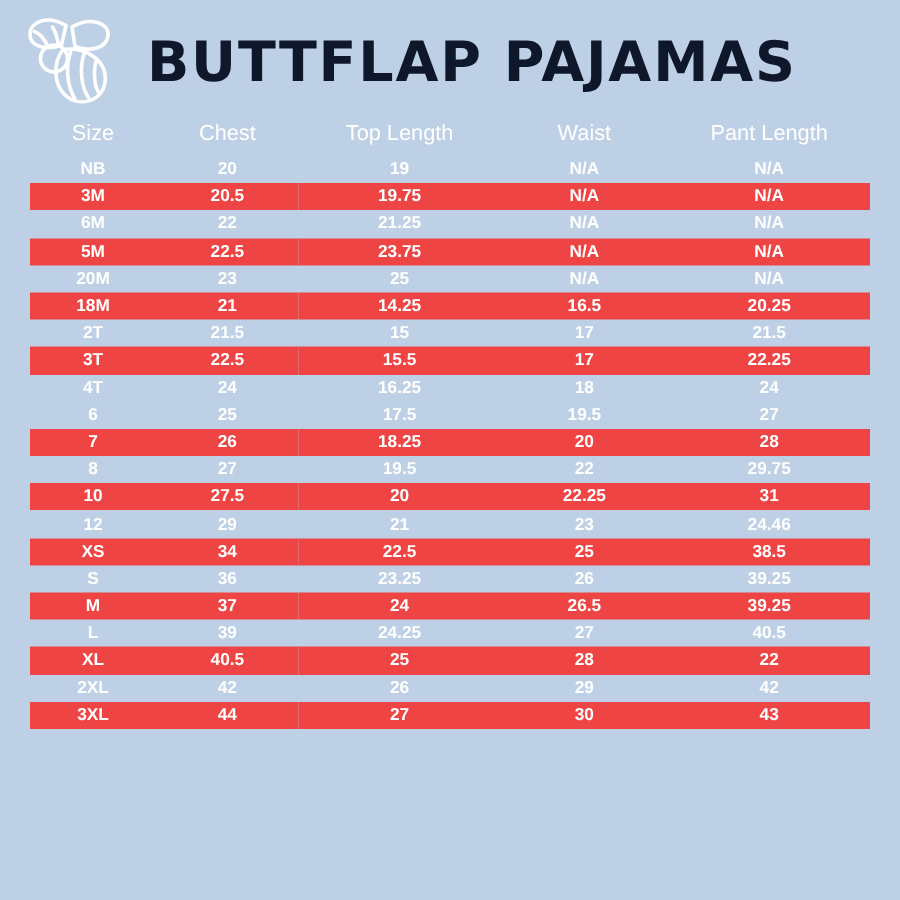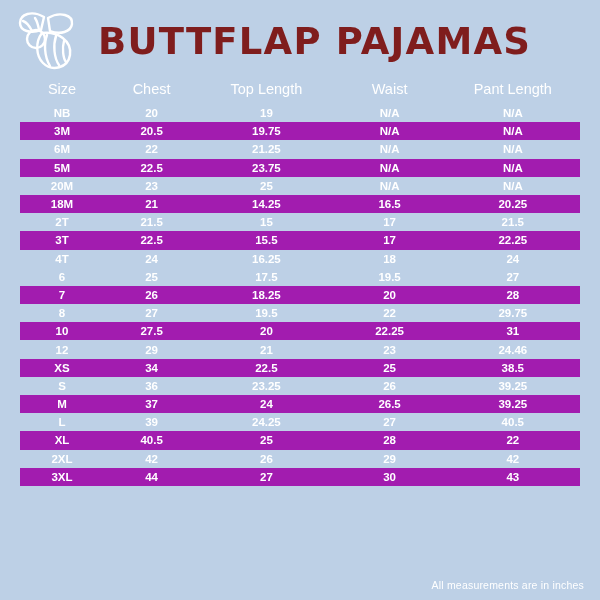--- a/index.html
+++ b/index.html
@@ -30,21 +30,21 @@
   .bee-logo {
     width: 74px;
     height: 66px;
     flex: 0 0 74px;
     display: block;
   }
   .title {
     font-size: 37px;
     font-weight: bold;
     letter-spacing: 1.2px;
-    color: #7f1d1d;
+    color: #0f172a;
     margin-left: 10px;
     white-space: nowrap;
     font-family: "DejaVu Sans", sans-serif;
   }
   table.size-table {
     width: 560px;
     margin: 6px auto 13px auto;
     border-collapse: collapse;
     table-layout: fixed;
   }
@@ -56,21 +56,21 @@
     text-align: center;
   }
   table.size-table td {
     font-size: 11.5px;
     font-weight: bold;
     color: #ffffff;
     text-align: center;
     padding: 3.1px 0;
   }
   table.size-table tr.alt td {
-    background: #a21caf;
+    background: #ef4444;
   }
   col.c-size   { width: 15%; }
   col.c-chest  { width: 17%; }
   col.c-toplen { width: 24%; }
   col.c-waist  { width: 20%; }
   col.c-pantlen{ width: 24%; }
   .footnote {
     position: absolute;
     right: 16px;
     bottom: 9px;
@@ -270,15 +270,14 @@
       <tr class="alt">
         <td>3XL</td>
         <td>44</td>
         <td>27</td>
         <td>30</td>
         <td>43</td>
       </tr>
     </tbody>
   </table>
 
-  <div class="footnote">All measurements are in inches</div>
 
 </div>
 
 </body></html>

